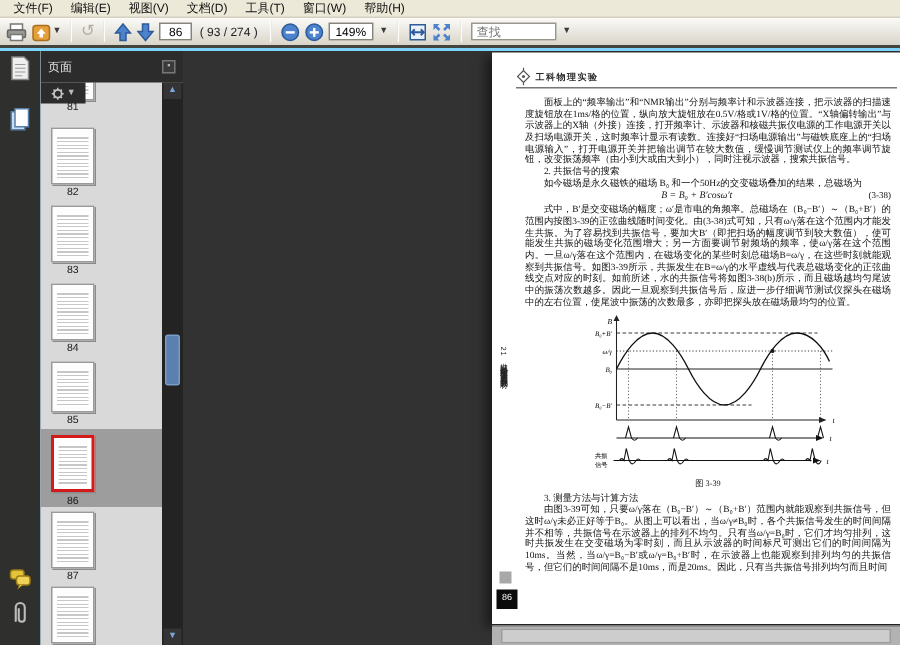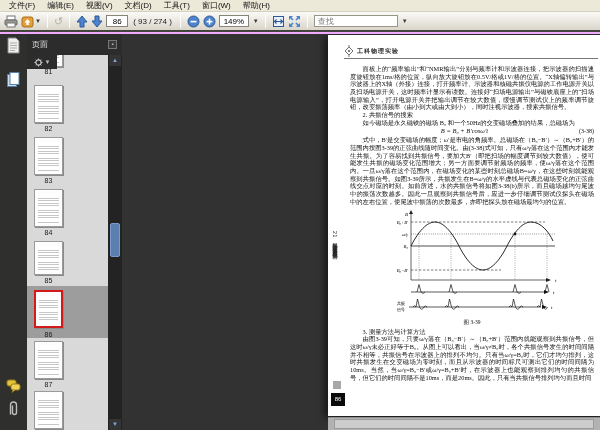--- a/index.html
+++ b/index.html
@@ -1,38 +1,38 @@
 <!DOCTYPE html>
 <html><head>
 <meta charset="utf-8">
 <style>
   * { margin:0; padding:0; box-sizing:border-box; }
   html,body { width:600px; height:430px; overflow:hidden; }
-  .app { position:relative; width:600px; height:430px; background:#f0abfc;
+  .app { position:relative; width:600px; height:430px; background:#7dd3fc;
          font-family:"Liberation Sans",sans-serif; }
 
   
   .menubar { height:12px; background:#ece9d8; border-bottom:1px solid #d4d0c2;
              display:flex; align-items:center; padding:0 3px; }
   .menubar span { font-size:8px; color:#111; padding:0 6px; line-height:12px; }
 
   
   .toolbar { height:20px; background:linear-gradient(#fbfaf7,#d9d5c9);
              border-bottom:2px solid #44443e; display:flex; align-items:center;
              padding:0 4px; gap:3px; }
   .tbsep { width:1px; height:14px; background:#b3af a2; background:#b3afa2;
            border-right:1px solid #fdfdfb; margin:0 3px; }
   .tbtn { display:flex; align-items:center; justify-content:center; height:16px; }
   .caret { font-size:6px; color:#3a3a3a; margin-left:1px; }
   .pg-input { width:22px; height:12px; font-size:8px; text-align:center;
               border:1px solid #87857a; background:#fff; padding:0; }
   .pg-count { font-size:8px; color:#222; white-space:nowrap; margin:0 2px; }
   .zoom-input { width:30px; height:12px; font-size:8px; text-align:center;
                 border:1px solid #87857a; background:#fff; padding:0; }
-  .search-input { width:84px; height:12px; font-size:8px; border:1px solid #98958a;
+  .search-input { width:57px; height:12px; font-size:8px; border:1px solid #98958a;
                   background:#fff; padding:0 3px; }
   .grayglyph { font-size:11px; color:#b2b0a6; line-height:11px; }
 
   
   .content { position:absolute; top:34px; left:0; right:0; bottom:0; display:flex; }
 
   
   .leftstrip { width:27px; flex:none; background:#2f2f2e; position:relative; }
   .strip-ico { position:absolute; left:6px; }
 

